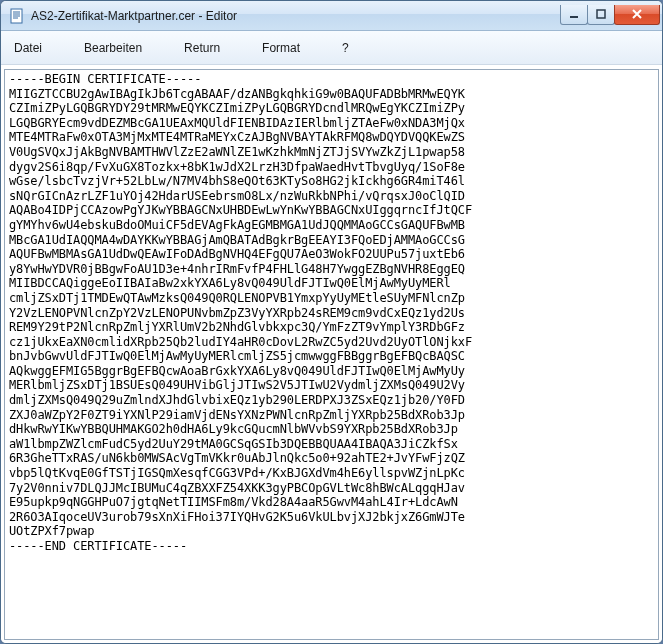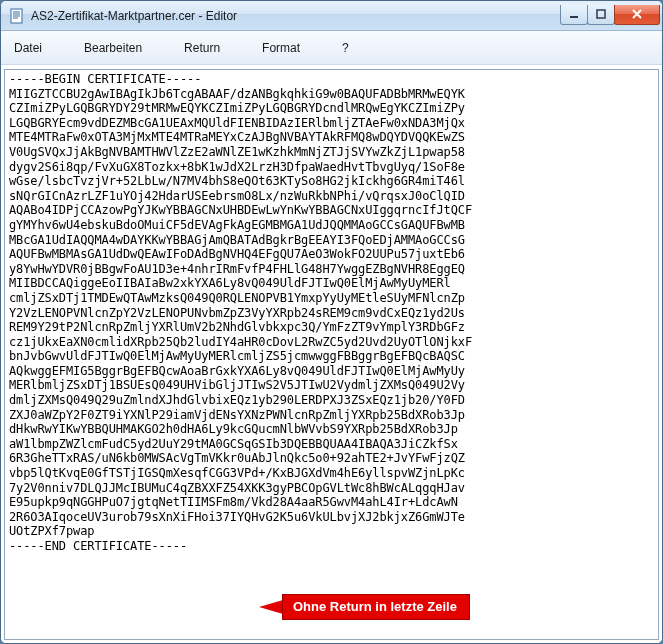--- a/index.html
+++ b/index.html
@@ -224,19 +224,15 @@
 aW1lbmpZWZlcmFudC5yd2UuY29tMA0GCSqGSIb3DQEBBQUAA4IBAQA3JiCZkfSx
 6R3GheTTxRAS/uN6kb0MWSAcVgTmVKkr0uAbJlnQkc5o0+92ahTE2+JvYFwFjzQZ
 vbp5lQtKvqE0GfTSTjIGSQmXesqfCGG3VPd+/KxBJGXdVm4hE6yllspvWZjnLpKc
 7y2V0nniv7DLQJJMcIBUMuC4qZBXXFZ54XKK3gyPBCOpGVLtWc8hBWcALqgqHJav
 E95upkp9qNGGHPuO7jgtqNetTIIMSFm8m/Vkd28A4aaR5GwvM4ahL4Ir+LdcAwN
 2R6O3AIqoceUV3urob79sXnXiFHoi37IYQHvG2K5u6VkULbvjXJ2bkjxZ6GmWJTe
 UOtZPXf7pwap
 -----END CERTIFICATE-----</div>
     </div>
 
-    <div class="callout">
-      <div class="arrow"></div>
-      <div class="box">Ohne Return in letzte Zeile</div>
-    </div>
   </div>
 
 </div>
 
 </body></html>

